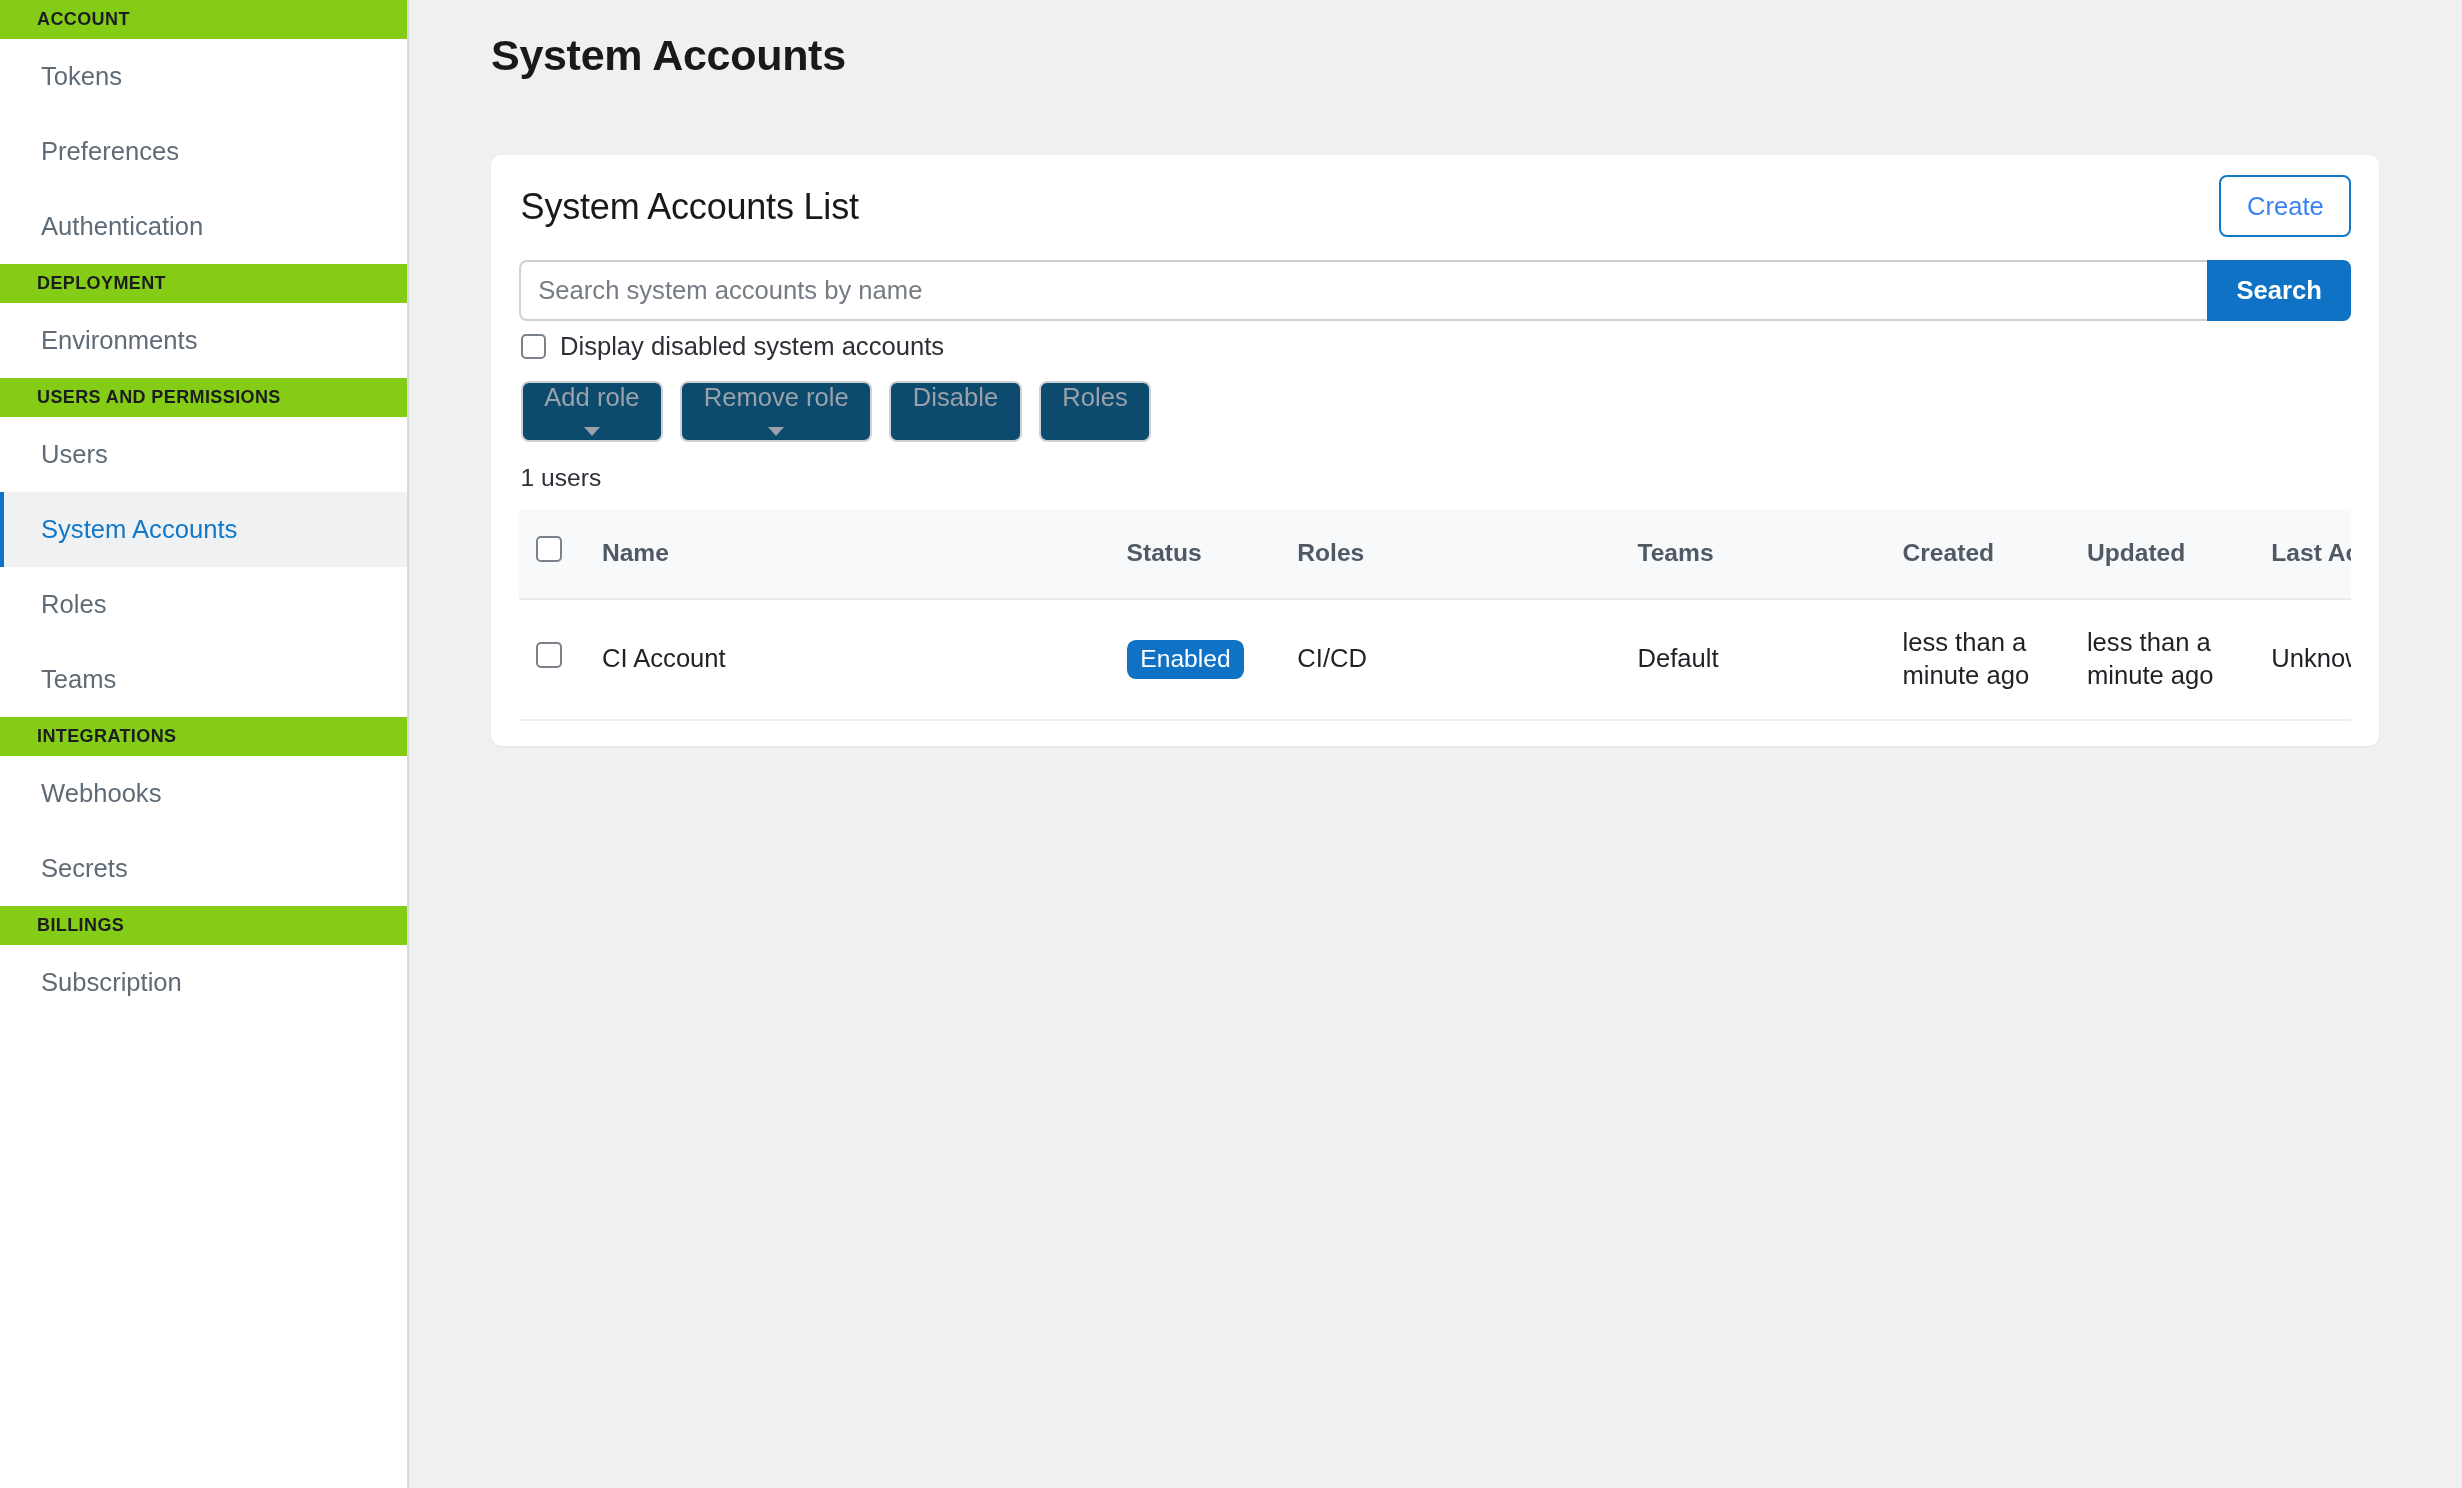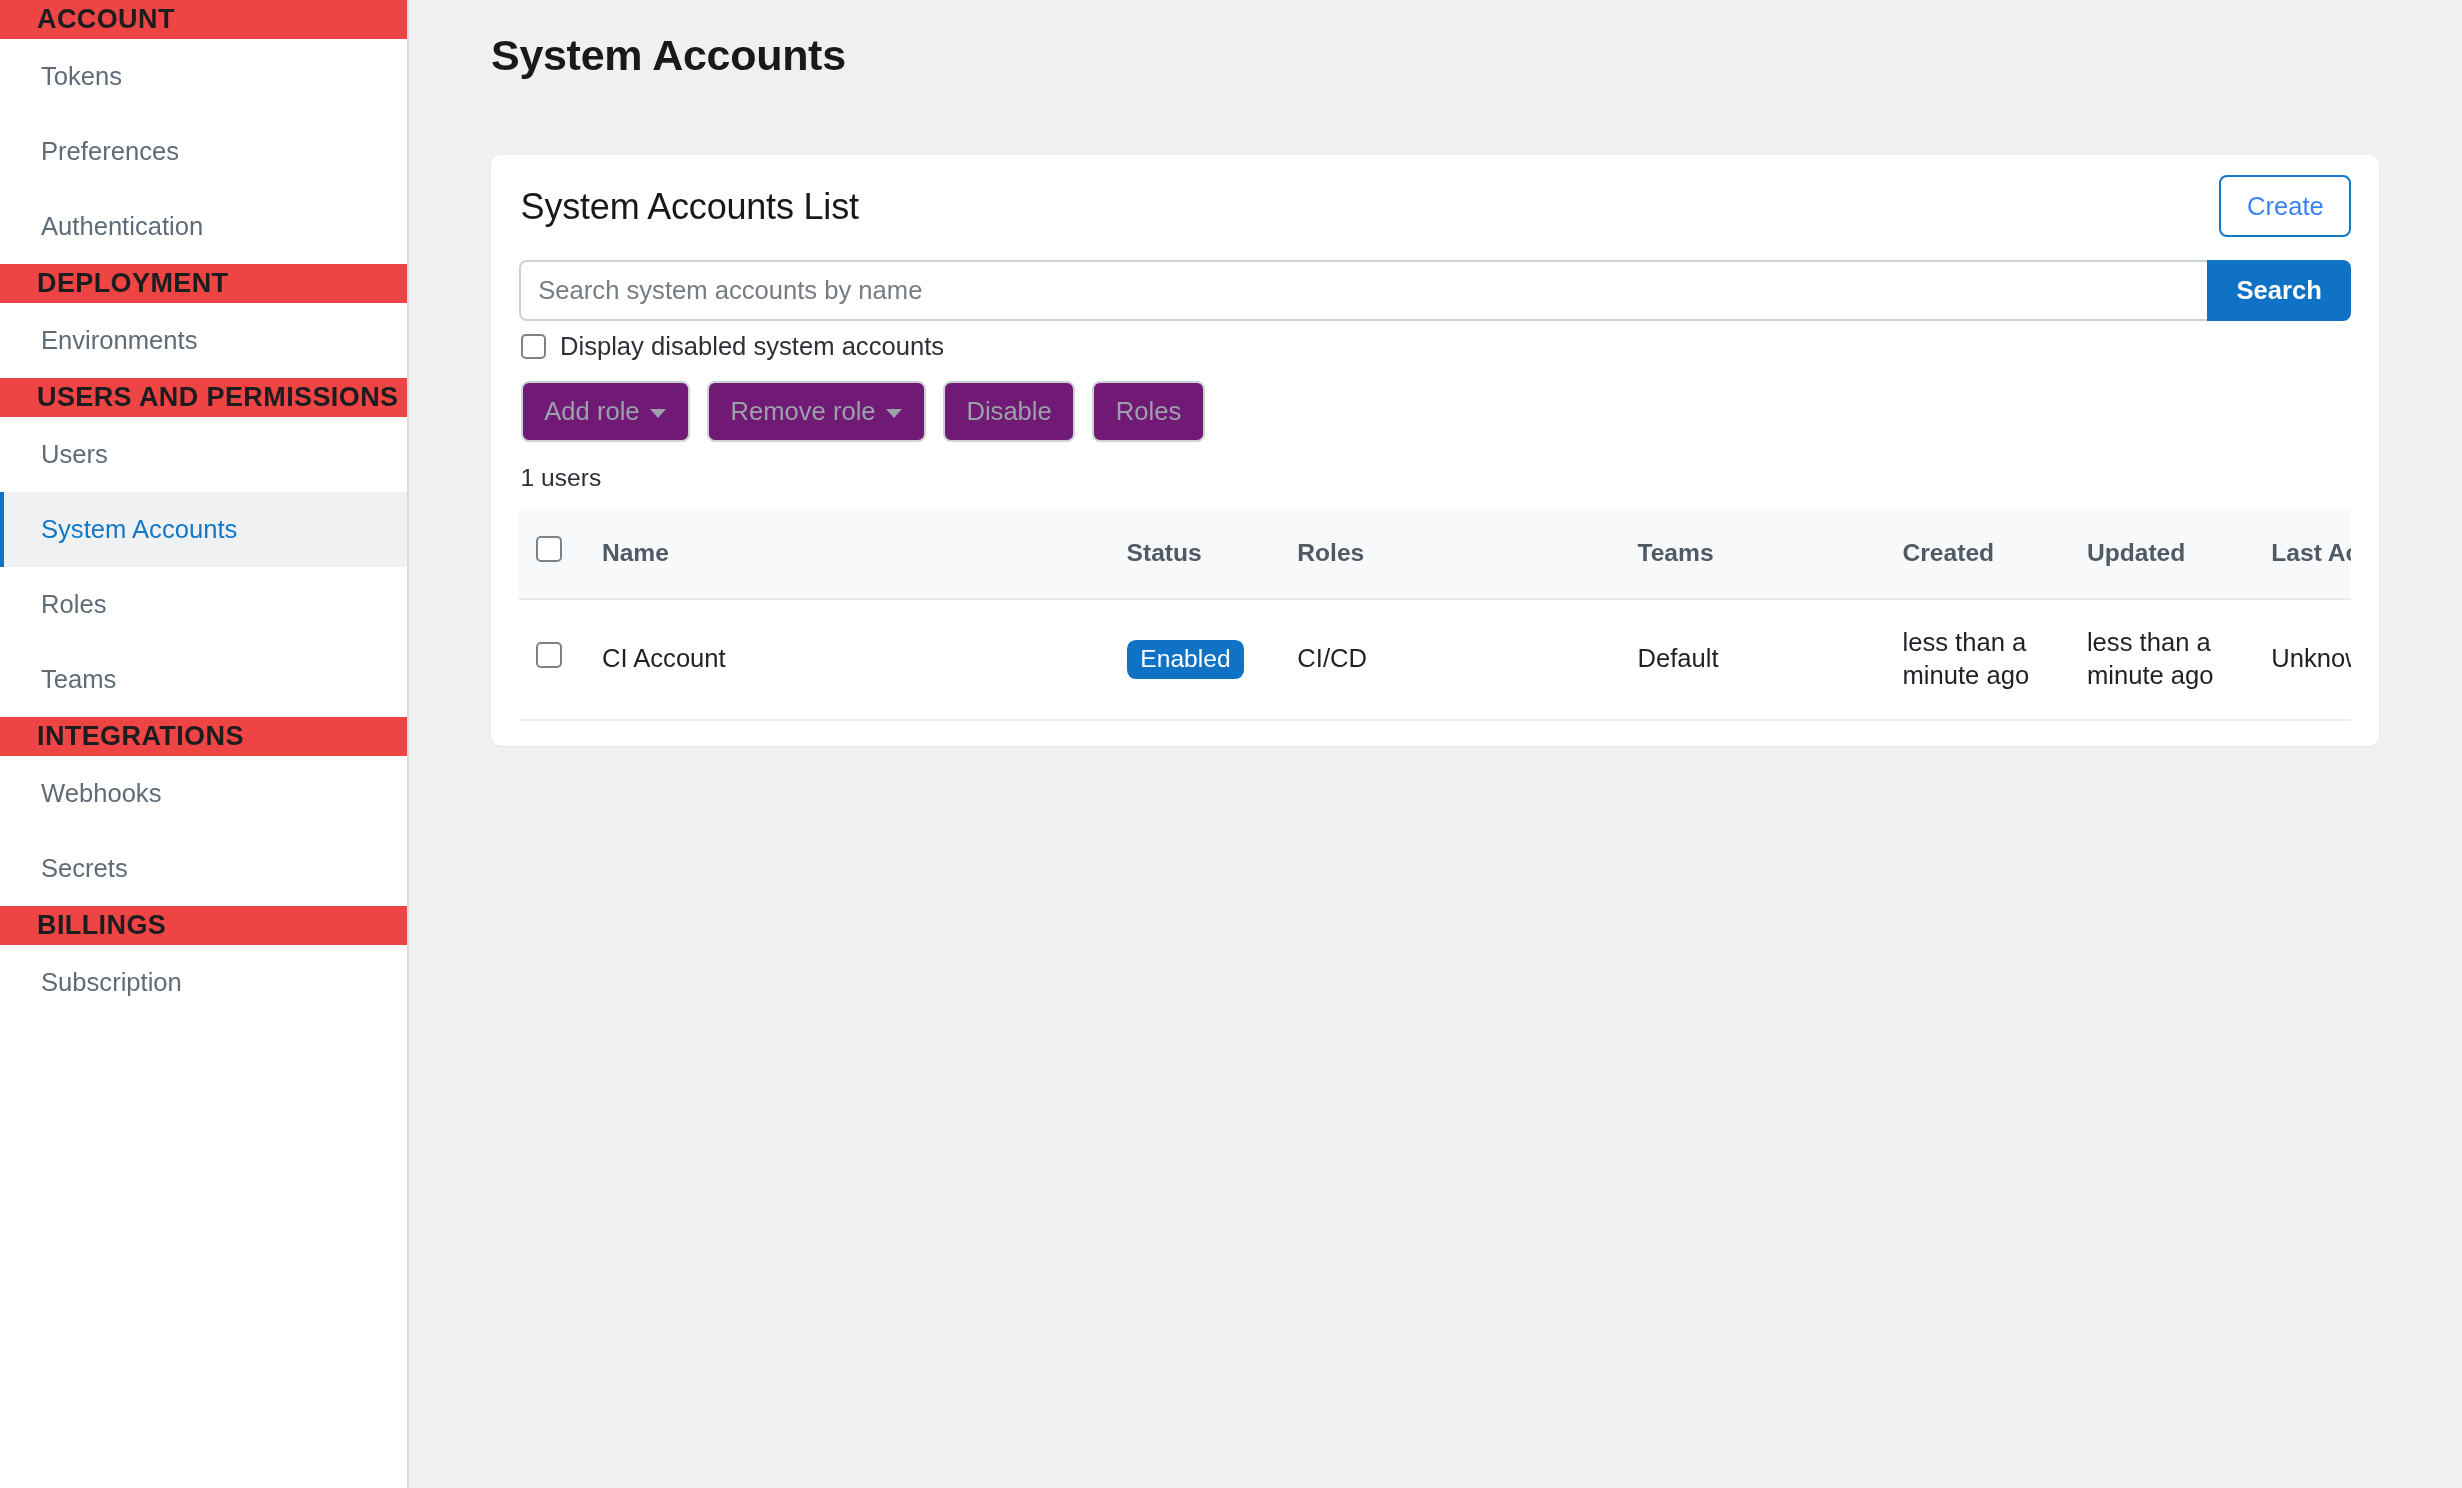--- a/index.html
+++ b/index.html
@@ -23,23 +23,23 @@
   .sidebar {
     width: 409px;
     flex: 0 0 409px;
     background: #ffffff;
     border-right: 2px solid #d8dadc;
     overflow: hidden;
     padding-top: 0;
   }
 
   .nav-section-header {
-    background: #ef4444;
+    background: #84cc16;
     color: #1c1d1f;
-    font-size: 27px;
+    font-size: 18px;
     font-weight: bold;
     letter-spacing: 0.4px;
     padding: 8.9px 0 8.9px 37px;
     height: 39px;
     display: flex;
     align-items: center;
   }
 
   .nav-item {
     height: 75px;
@@ -178,31 +178,32 @@
 
   
   .actions {
     display: flex;
     gap: 16.7px;
     margin-top: 21.7px;
     padding-left: 2px;
   }
   .btn-action {
     border: 2px solid #ced2d6;
-    background: #701a75;
+    background: #0c4a6e;
     color: #9aa1a9;
     font-size: 25.6px;
     font-family: "Liberation Sans", sans-serif;
     border-radius: 7.9px;
     height: 61px;
     padding: 0 21.7px;
     display: inline-flex;
     align-items: center;
     gap: 10.8px;
     cursor: default;
+    flex-direction: column;
   }
   .caret {
     display: inline-block;
     width: 0; height: 0;
     border-left: 8.9px solid transparent;
     border-right: 8.9px solid transparent;
     border-top: 9.9px solid #9aa1a9;
     margin-top: 3.9px;
   }
 

